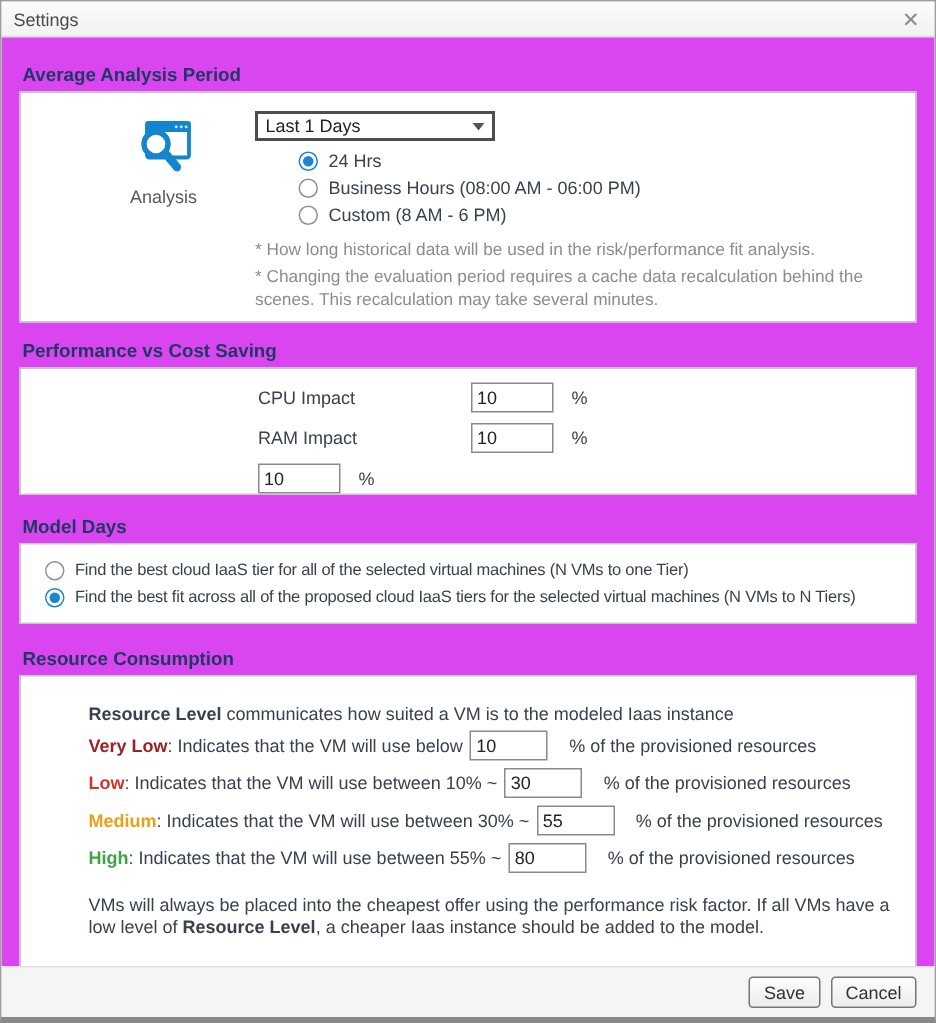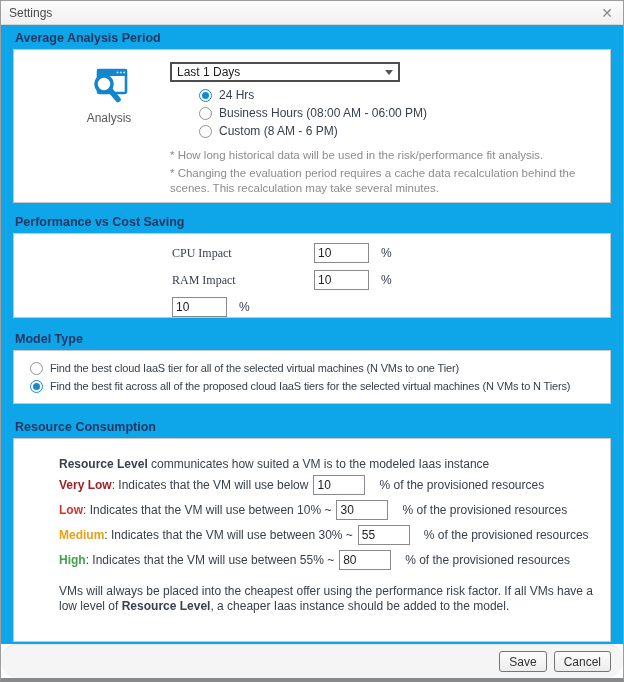--- a/index.html
+++ b/index.html
@@ -17,21 +17,21 @@
     height:24px; flex:0 0 24px;
     background:linear-gradient(#fcfcfc,#f1f1f1);
     border-bottom:1px solid #d5d5d5;
     display:flex; align-items:center;
     padding:0 8px;
     color:#4a4a4a; font-size:12px;
   }
   .titlebar .title { flex:1; }
   .close-btn { color:#8a8a8a; font-size:14px; line-height:14px; cursor:default; padding:0 2px; }
   
-  .content { flex:1 1 auto; overflow:hidden; padding:0 12px 0 12px; background:#0ea5e9; }
+  .content { flex:1 1 auto; overflow:hidden; padding:12px 12px 0 12px; background:#d946ef; }
   .section-header {
     font-size:12.5px; font-weight:bold; color:#1f3864;
     margin:6px 2px 4px 2px;
   }
   .groupbox {
     border:1px solid #c6c6c6;
     background:#fff;
   }
   .txt { color:#39414e; font-size:12px; }
   .note { color:#8c8c8c; font-size:11.5px; line-height:15px; }
@@ -46,33 +46,33 @@
     content:''; display:block; width:7px; height:7px; border-radius:50%;
     background:#1b87d3; margin:2px;
   }
   .radio-row { display:flex; align-items:center; gap:7px; }
   
   .gb1 { height:154px; display:flex; padding-top:12px; }
   .gb1-left { flex:0 0 156px; display:flex; flex-direction:column; align-items:center; padding-left:34px; padding-top:6px; }
   .icon-label { color:#595959; font-size:12px; margin-top:3px; }
   .gb1-right { flex:1; }
   .dropdown {
-    width:230px; height:20px; border:2px solid #4d4d4d; background:#fff;
+    width:160px; height:20px; border:2px solid #4d4d4d; background:#fff;
     display:flex; align-items:center; padding:0 5px; font-size:12px; color:#222;
   }
   .dropdown .dd-text { flex:1; }
   .dd-arrow { width:0; height:0; border-left:4px solid transparent; border-right:4px solid transparent; border-top:5px solid #555; }
   .gb1 .radio-row { margin:4px 0 3px 29px; height:14px; }
   .gb1 .notes { margin-top:10px; }
   .gb1 .note + .note { margin-top:3px; }
   .note-wrap { max-width:430px; }
   
   .gb2 { height:85px; padding:9px 0 0 158px; }
   .impact-row { display:flex; align-items:center; height:20px; margin-bottom:7px; }
-  .impact-label { width:142px; font-size:12px; color:#39414e;font-family:Liberation Serif, serif; }
+  .impact-label { width:142px; font-size:12px; color:#39414e; }
   .num-input {
     width:55px; height:20px; border:1px solid #8a8a8a; background:#fff;
     font-family:"Liberation Sans", sans-serif; font-size:12px; color:#222;
     padding:0 3px; outline:none;
   }
   .pct { margin-left:12px; font-size:12px; color:#39414e; }
   
   .gb3 { padding:9px 6px 9px 16px; }
   .gb3 .radio-row { height:16px; overflow:hidden; }
   .gb3 .radio-row + .radio-row { margin-top:2px; }
@@ -86,21 +86,20 @@
   .lvl-name { font-weight:bold; font-size:12px; }
   .lvl-text { font-size:12px; color:#39414e; }
   .level-row .num-input { width:52px; margin-left:5px; }
   .level-row .after { margin-left:14px; }
   .rc-footer { margin-top:14px; max-width:540px; font-size:12px; color:#39414e; line-height:15px; }
   
   .footer {
     flex:0 0 34px; background:#f5f5f5; border-top:1px solid #e3e3e3;
     display:flex; align-items:center; justify-content:flex-end; gap:7px;
     padding:0 12px;
-    border-radius:16px;
   }
   .btn {
     min-width:34px; height:21px; padding:0 9px;
     border:1px solid #757575; border-radius:3px;
     background:linear-gradient(#fdfdfd,#ececec);
     font-family:"Liberation Sans", sans-serif; font-size:12px; color:#333;
     cursor:default;
   }
 </style>
 </head>
@@ -166,21 +165,21 @@
         <span class="impact-label">RAM Impact</span>
         <input class="num-input" value="10" style="">
         <span class="pct">%</span>
       </div>
       <div class="impact-row">
         <input class="num-input" value="10" style="">
         <span class="pct">%</span>
       </div>
     </div>
 
-    <div class="section-header" style="margin-top:14px;">Model Type</div>
+    <div class="section-header" style="margin-top:14px;">Model Days</div>
     <div class="groupbox gb3">
       <div class="radio-row">
         <span class="radio"></span>
         <span class="txt">Find the best cloud IaaS tier for all of the selected virtual machines (N VMs to one Tier)</span>
       </div>
       <div class="radio-row">
         <span class="radio checked"></span>
         <span class="txt">Find the best fit across all of the proposed cloud IaaS tiers for the selected virtual machines (N VMs to N Tiers)</span>
       </div>
     </div>

